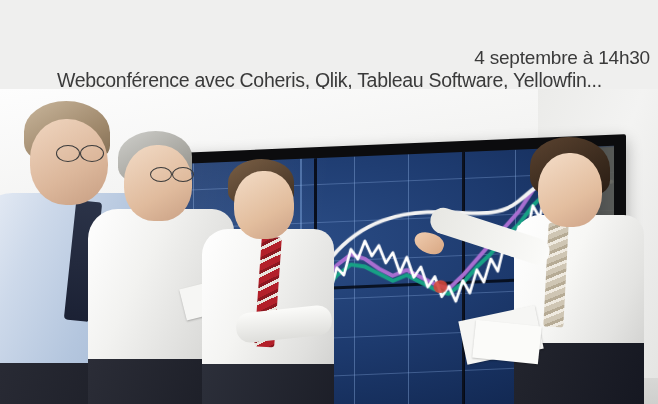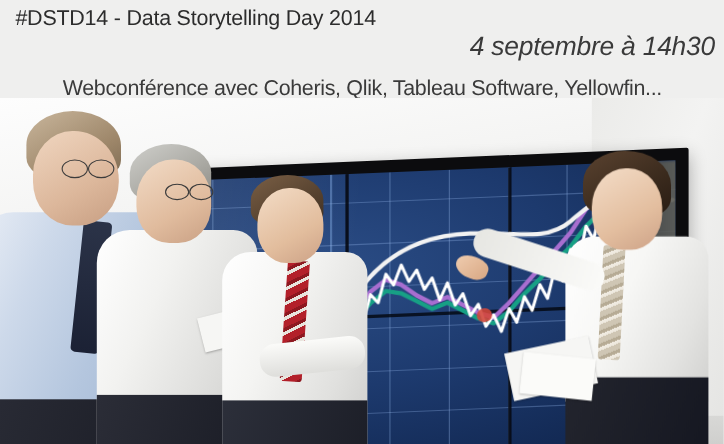--- a/index.html
+++ b/index.html
@@ -14,23 +14,23 @@
   #header{
     position:absolute;left:0;top:0;width:658px;height:89px;
     background:#efefee;overflow:hidden;
   }
   #title{
     position:absolute;left:14px;top:5px;
     font-size:19.5px;line-height:24px;
     color:#2c2c2c;letter-spacing:-0.2px;white-space:nowrap;
   }
   #datetime{
-    position:absolute;right:8px;top:31px;
-    font-size:24px;line-height:24px;
-    color:#3a3a3a;letter-spacing:-0.2px;white-space:nowrap;font-style:italic;
+    position:absolute;right:8px;top:46px;
+    font-size:19px;line-height:24px;
+    color:#3a3a3a;letter-spacing:-0.2px;white-space:nowrap;
   }
   #subtitle{
     position:absolute;left:57px;top:58px;
     font-size:19.5px;line-height:24px;
     color:#3a3a3a;letter-spacing:-0.3px;white-space:nowrap;margin-top:10px;
   }
 
   
   #photo{
     position:absolute;left:0;top:89px;width:658px;height:315px;
@@ -177,21 +177,20 @@
     background:#fbfbf9;transform:rotate(6deg);box-shadow:0 1px 2px rgba(0,0,0,.2);}
   .blur{filter:blur(0.6px);}
   .blur-soft{filter:blur(1.3px);}
 </style>
 </head>
 <body>
 
 <div id="page">
 
   <div id="header">
-    <div id="title">#DSTD14 - Data Storytelling Day 2014</div>
     <div id="datetime">4 septembre à 14h30</div>
     <div id="subtitle">Webconférence avec Coheris, Qlik, Tableau Software, Yellowfin...</div>
   </div>
 
   <div id="photo">
     <div class="wall"></div>
     <div class="wall-right"></div>
     <div class="floor"></div>
 
     <div class="display-bezel">

